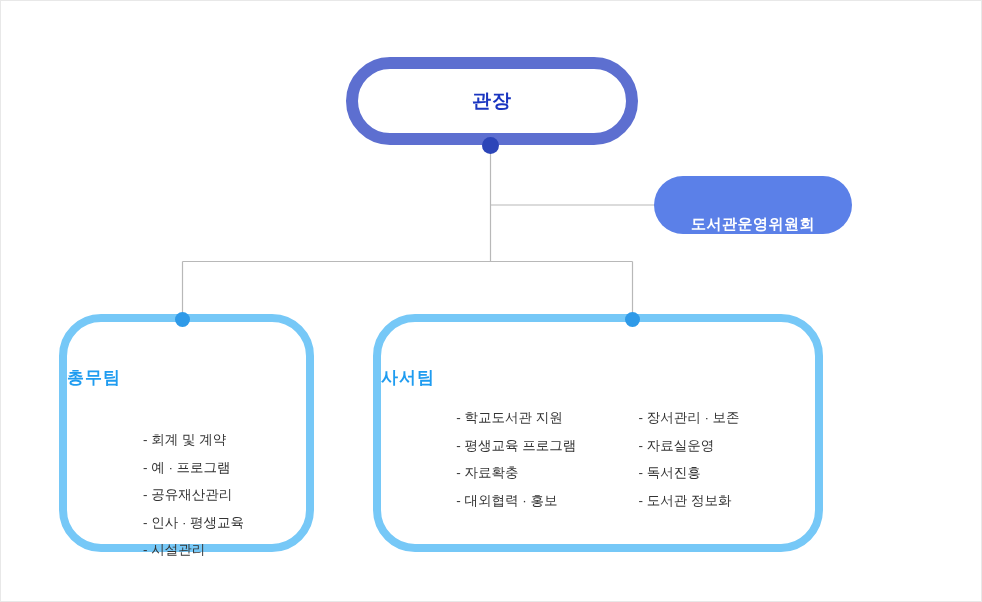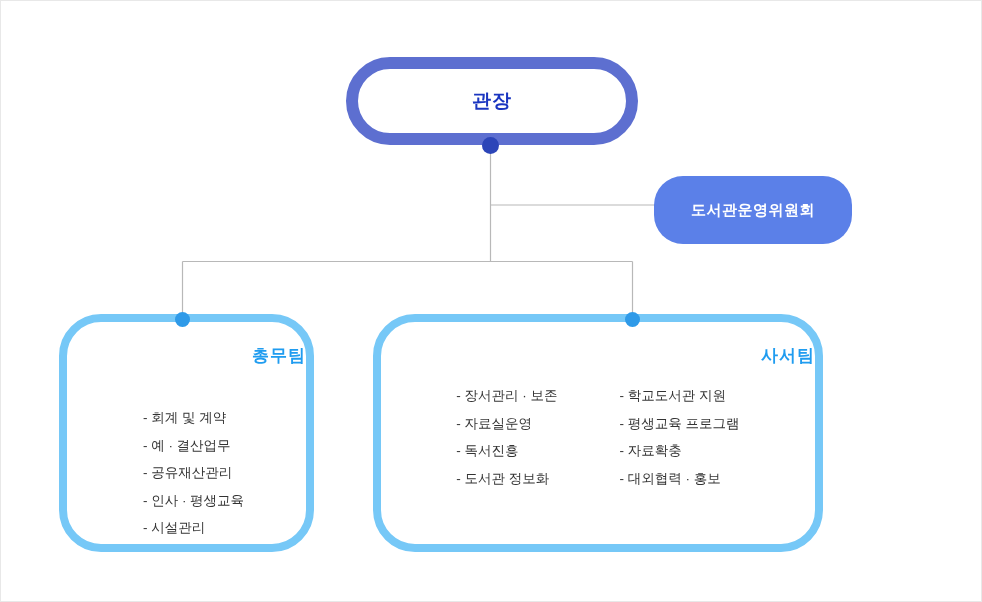--- a/index.html
+++ b/index.html
@@ -51,26 +51,26 @@
     color: #1a35c0;
     letter-spacing: 1px;
   }
 
   
   .committee-node {
     position: absolute;
     left: 653px;
     top: 175px;
     width: 198px;
-    height: 68px;
+    height: 58px;
     box-sizing: border-box;
     border-radius: 29px;
     background: #5b80e8;
     display: flex;
-    align-items: center;
+    align-items: flex-end;
     justify-content: center;
   }
   .committee-label {
     font-size: 15px;
     font-weight: bold;
     color: #ffffff;
     letter-spacing: 0.5px;
   }
 
   
@@ -87,25 +87,25 @@
     width: 255px;
     height: 238px;
   }
   #team-library {
     left: 372px;
     top: 313px;
     width: 450px;
     height: 238px;
   }
   .team-title {
-    text-align: right;
+    text-align: left;
     font-size: 17px;
     font-weight: bold;
     color: #1f9cf0;
-    margin-top: 22px;
+    margin-top: 44px;
     letter-spacing: 1px;
   }
 
   .team-body {
     display: flex;
     justify-content: center;
     margin-top: 22px;
   }
   .team-col {
     display: flex;
@@ -177,41 +177,41 @@
 
   <div class="committee-node">
     <span class="committee-label">도서관운영위원회</span>
   </div>
 
   <div class="team-node" id="team-general">
     <div class="team-title">총무팀</div>
     <div class="team-body">
       <div class="team-col">
         <span class="team-item">회계 및 계약</span>
-        <span class="team-item">예 · 결산업무</span>
+        <span class="team-item">예 · 프로그램</span>
         <span class="team-item">공유재산관리</span>
         <span class="team-item">인사 · 평생교육</span>
         <span class="team-item">시설관리</span>
       </div>
     </div>
   </div>
   <span class="dot" id="dot-general"></span>
 
   <div class="team-node" id="team-library">
     <div class="team-title">사서팀</div>
     <div class="team-body">
+      <div class="team-col">
+        <span class="team-item">학교도서관 지원</span>
+        <span class="team-item">평생교육 프로그램</span>
+        <span class="team-item">자료확충</span>
+        <span class="team-item">대외협력 · 홍보</span>
+      </div>
       <div class="team-col">
         <span class="team-item">장서관리 · 보존</span>
         <span class="team-item">자료실운영</span>
         <span class="team-item">독서진흥</span>
         <span class="team-item">도서관 정보화</span>
       </div>
-      <div class="team-col">
-        <span class="team-item">학교도서관 지원</span>
-        <span class="team-item">평생교육 프로그램</span>
-        <span class="team-item">자료확충</span>
-        <span class="team-item">대외협력 · 홍보</span>
-      </div>
     </div>
   </div>
   <span class="dot" id="dot-library"></span>
 
 </div>
 
 </body></html>

